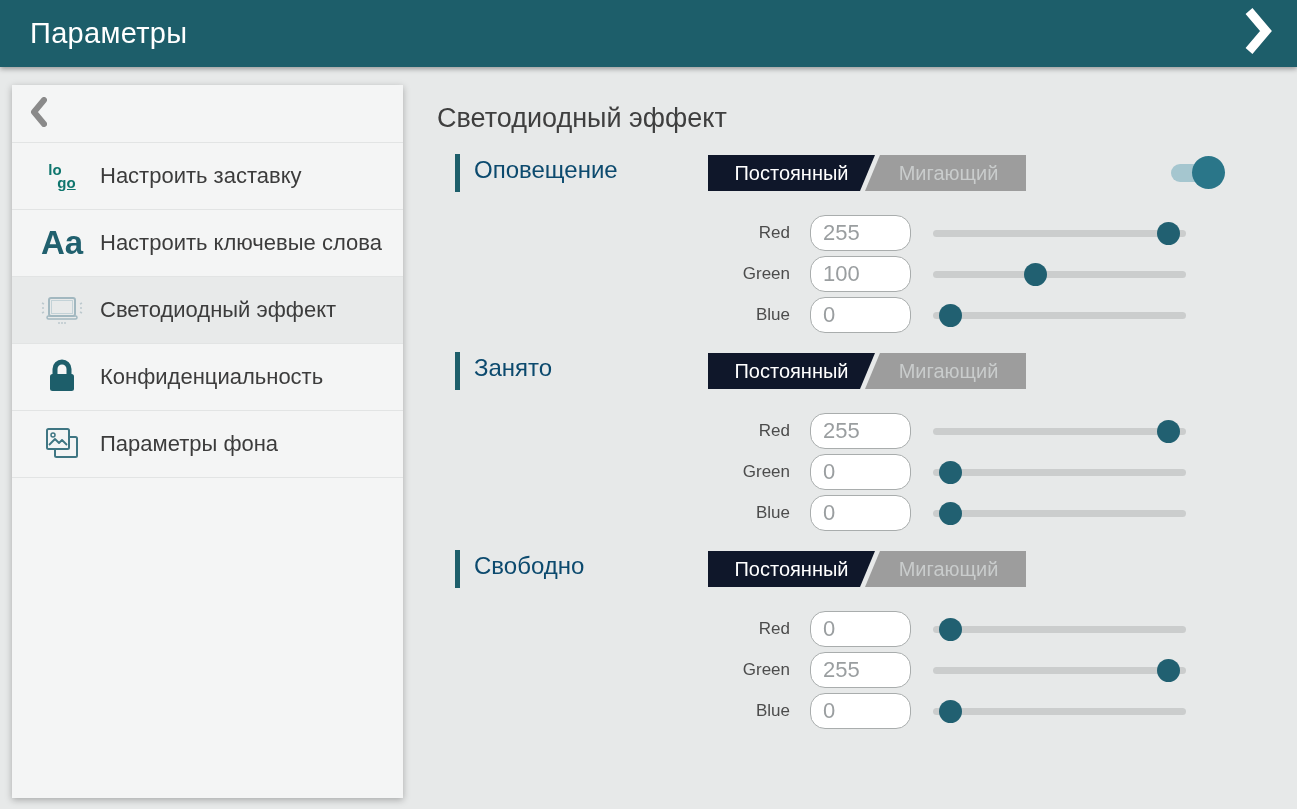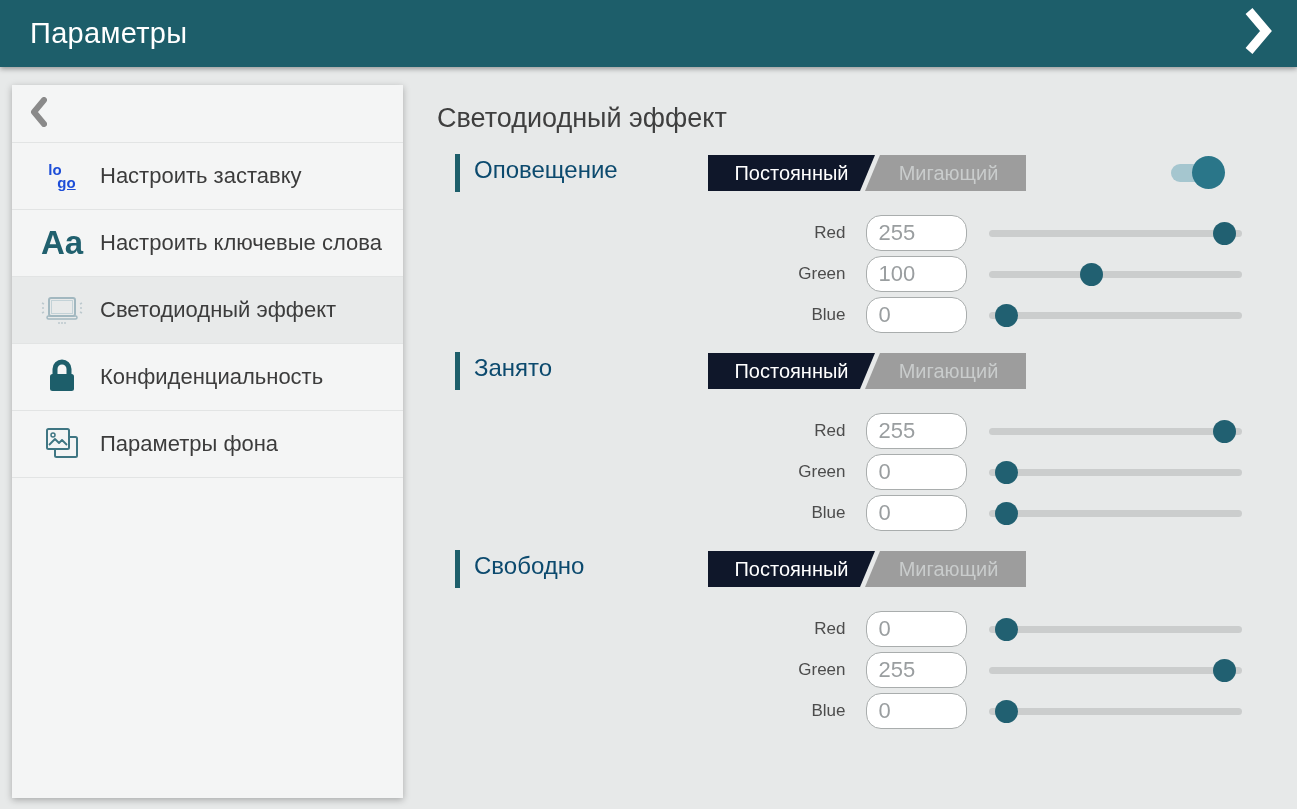--- a/index.html
+++ b/index.html
@@ -41,21 +41,21 @@
     padding:0 18px 0 28px;
     border-bottom:1px solid #e2e4e4;
     min-height:66px;cursor:pointer;
   }
   .side-item.selected{background:#e8eaea;}
   .side-icon{
     width:44px;min-width:44px;display:flex;align-items:center;justify-content:center;
     margin-right:16px;
   }
   .side-label{font-size:22px;color:#3c3c3c;line-height:26px;padding:14px 0;}
-  .logo-glyph{color:#1d4ed8;font-size:15px;line-height:13px;font-weight:bold;}
+  .logo-glyph{color:#0f766e;font-size:15px;line-height:13px;font-weight:bold;}
   .logo-glyph .l2{display:block;margin-left:9px;text-decoration:underline;}
   .aa-glyph{color:#20606e;font-size:33px;font-weight:bold;}
 
   
   .main{position:absolute;left:437px;top:67px;right:0;bottom:0;}
   .main-title{font-size:27px;color:#3f3f3f;margin:33px 0 17px 0;line-height:36px;}
 
   .section{position:relative;}
   .section + .section{margin-top:18px;}
   .section-header{position:relative;height:40px;margin-bottom:22px;}
@@ -73,21 +73,21 @@
     position:absolute;left:157px;top:0;width:161px;height:36px;background:#9d9d9d;
     clip-path:polygon(15px 0,100% 0,100% 100%,0 100%);
     display:flex;align-items:center;justify-content:center;
     color:#c9cccc;font-size:20px;cursor:pointer;padding-left:6px;box-sizing:border-box;
   }
 
   .switch{position:absolute;left:734px;top:3px;width:54px;height:33px;cursor:pointer;}
   .switch-track{position:absolute;left:0;top:8px;width:46px;height:18px;border-radius:9px;background:#a5c6cf;}
   .switch-knob{position:absolute;left:21px;top:0;width:33px;height:33px;border-radius:50%;background:#2a7689;}
 
-  .rgb-row{display:flex;align-items:center;height:36px;margin-bottom:5px;justify-content:center;}
+  .rgb-row{display:flex;align-items:center;height:36px;margin-bottom:5px;}
   .rgb-label{width:353px;text-align:right;font-size:17px;color:#4c4c4c;box-sizing:border-box;}
   .rgb-input{
     margin-left:20px;width:101px;height:36px;box-sizing:border-box;
     background:#ffffff;border:1px solid #a9adad;border-radius:15px;
     color:#9a9ea0;font-size:22px;padding:0 0 0 12px;
     font-family:"Liberation Sans","DejaVu Sans",sans-serif;
     outline:none;
   }
   .slider{position:relative;width:253px;height:36px;margin-left:22px;cursor:pointer;}
   .slider-track{position:absolute;left:0;right:0;top:15px;height:7px;border-radius:4px;background:#cbcdcd;}

